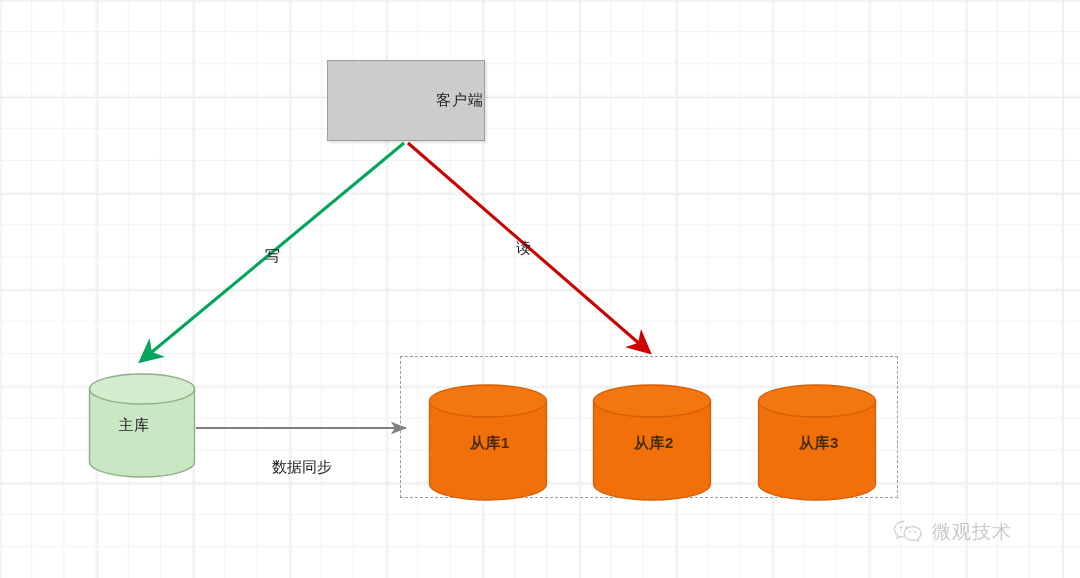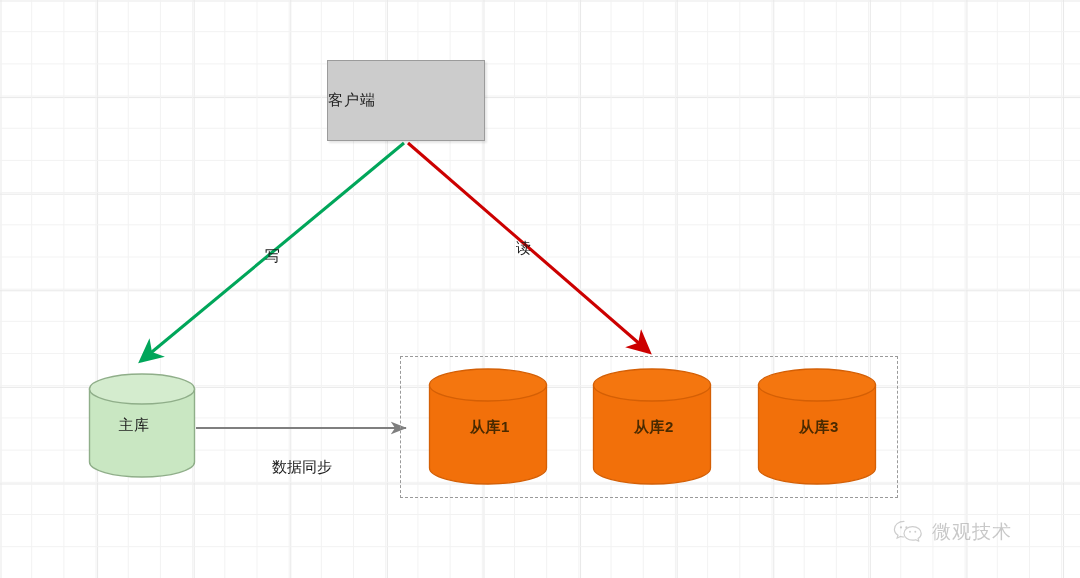--- a/index.html
+++ b/index.html
@@ -40,21 +40,21 @@
     position: absolute;
     left: 327px;
     top: 60px;
     width: 158px;
     height: 81px;
     background: #cccccc;
     border: 1px solid #9b9b9b;
     box-sizing: border-box;
     display: flex;
     align-items: center;
-    justify-content: flex-start;
+    justify-content: flex-end;
     box-shadow: 2px 2px 2px rgba(0,0,0,0.10);
   }
   .client-label {
     font-size: 15px;
     color: #222222;
     letter-spacing: 1px;
   }
 
   
   .edge-label {
@@ -91,21 +91,21 @@
   }
 
   #db-master {
     left: 88px;
     top: 373px;
     width: 92px;
     height: 105px;
   }
   #db-master .cyl-label { color: #1c1c1c; }
 
-  .slave-cyl { width: 124px; height: 118px; top: 368px; }
+  .slave-cyl { width: 124px; height: 118px; top: 384px; }
   #db-slave-1 { left: 428px; }
   #db-slave-2 { left: 592px; }
   #db-slave-3 { left: 757px; }
   .slave-cyl .cyl-label { color: #4a2a00; font-weight: bold; }
 
   
   .group-box {
     position: absolute;
     left: 400px;
     top: 356px;

